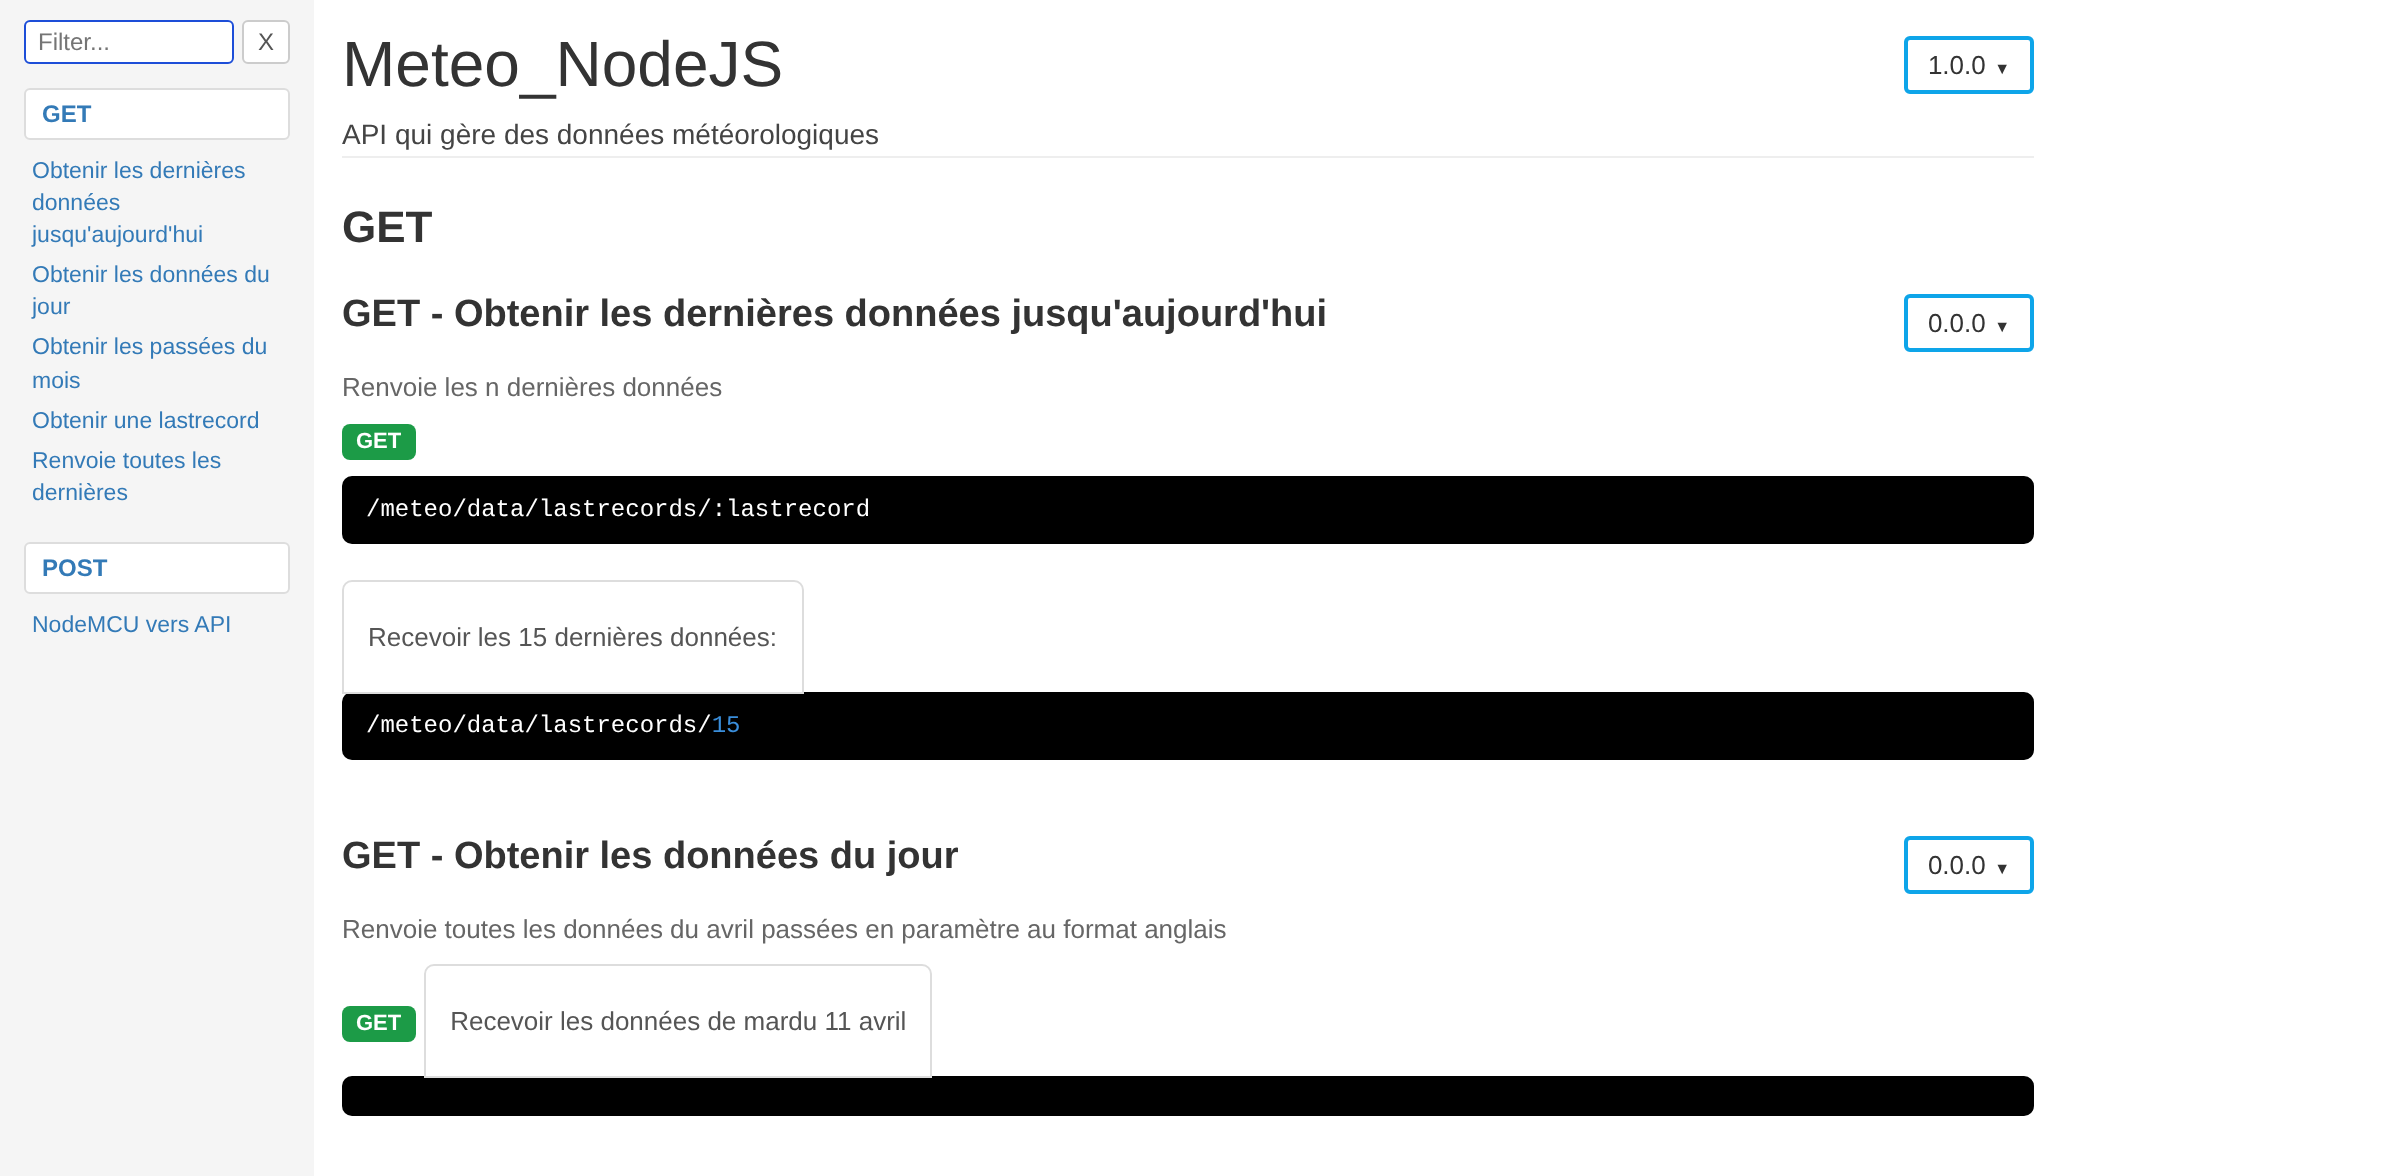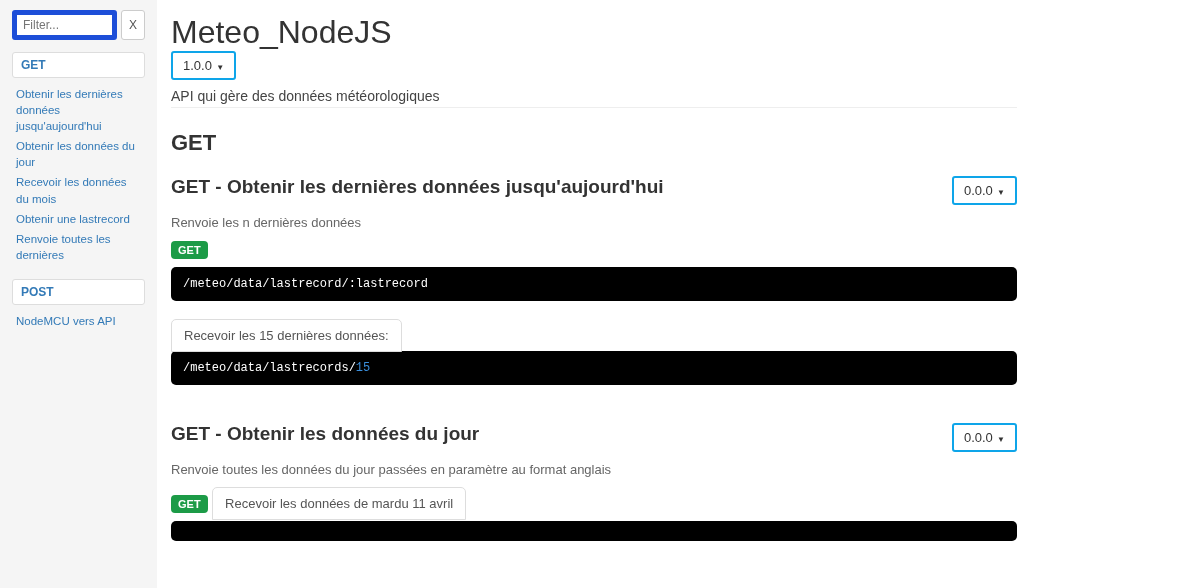--- a/index.html
+++ b/index.html
@@ -13,21 +13,21 @@
   width: 157px;
   background: #f5f5f5;
   padding: 10px 12px;
   min-height: 100vh;
   font-size: 12px;
 }
 .filter-row { display: flex; gap: 4px; margin-bottom: 12px; }
 .filter-input {
   flex: 1;
   padding: 3px 6px;
-  border: 5px solid #1d4ed8;
+  border: 1px solid #1d4ed8;
   border-radius: 3px;
   font-size: 12px;
   width: 100px;
   background: #fff;
 }
 .filter-clear {
   border: 1px solid #ccc;
   background: #fff;
   border-radius: 3px;
   width: 24px;
@@ -48,21 +48,21 @@
 }
 .nav-list { list-style: none; padding: 0 4px 10px 4px; }
 .nav-list li {
   color: #337ab7;
   font-size: 11.5px;
   line-height: 1.4;
   padding: 2px 0;
   cursor: pointer;
 }
 .main { flex: 1; padding: 14px 40px 40px 14px; max-width: 900px; }
-.header { display: flex; justify-content: space-between; align-items: flex-start; flex-direction: column; }
+.header { display: flex; justify-content: space-between; align-items: center; }
 .title { font-size: 32px; font-weight: 400; color: #333; }
 .subtitle { font-size: 14px; color: #444; margin-top: 8px; margin-bottom: 3px; }
 hr { border: none; border-top: 1px solid #eee; margin-bottom: 22px; }
 .ver-btn {
   border: 2px solid #0ea5e9;
   background: #fff;
   border-radius: 3px;
   padding: 5px 10px;
   font-size: 13px;
   cursor: pointer;
@@ -87,38 +87,38 @@
   background: #000;
   color: #fff;
   font-family: "Courier New", monospace;
   font-size: 12px;
   padding: 10px 12px;
   border-radius: 5px;
   margin-bottom: 18px;
   overflow-x: auto;
 }
 .codeblock .param { color: #3a8edb; }
-.tab-box { border: 1px solid #ddd; border-radius: 5px 5px 0 0; display: inline-block; padding: 8px 12px; font-size: 13px; color: #555; margin-bottom: -1px; background: #fff; }
+.tab-box { border: 1px solid #ddd; border-radius: 5px 5px 0 0; display: inline-block; padding: 20px 12px; font-size: 13px; color: #555; margin-bottom: -1px; background: #fff; }
 .endpoint-block { margin-bottom: 38px; }
 </style>
 </head>
 <body>
 
 <div class="wrapper">
   <aside class="sidebar">
     <div class="filter-row">
       <input class="filter-input" placeholder="Filter..." style="">
       <button class="filter-clear">X</button>
     </div>
 
     <div class="method-header">GET</div>
     <ul class="nav-list">
       <li>Obtenir les dernières données jusqu'aujourd'hui</li>
       <li>Obtenir les données du jour</li>
-      <li>Recevoir les données du mois</li>
+      <li>Obtenir les passées du mois</li>
       <li>Obtenir une lastrecord</li>
       <li>Renvoie toutes les dernières</li>
     </ul>
 
     <div class="method-header">POST</div>
     <ul class="nav-list">
       <li>NodeMCU vers API</li>
     </ul>
   </aside>
 
@@ -136,32 +136,32 @@
 
     <div class="endpoint-block">
       <div class="endpoint-header">
         <h3 class="eptitle">GET - Obtenir les dernières données jusqu'aujourd'hui</h3>
         <button class="ver-btn">
           <span>0.0.0</span><span class="caret"> ▼</span>
         </button>
       </div>
       <p class="ep-desc">Renvoie les n dernières données</p>
       <span class="method-badge">GET</span>
-      <div class="codeblock">/meteo/data/lastrecord/:lastrecord</div>
+      <div class="codeblock">/meteo/data/lastrecords/:lastrecord</div>
       <div class="tab-box">Recevoir les 15 dernières données:</div>
       <div class="codeblock"><span>/meteo/data/lastrecords/</span><span class="param">15</span></div>
     </div>
 
     <div class="endpoint-block">
       <div class="endpoint-header">
         <h3 class="eptitle">GET - Obtenir les données du jour</h3>
         <button class="ver-btn">
           <span>0.0.0</span><span class="caret"> ▼</span>
         </button>
       </div>
-      <p class="ep-desc">Renvoie toutes les données du jour passées en paramètre au format anglais</p>
+      <p class="ep-desc">Renvoie toutes les données du avril passées en paramètre au format anglais</p>
       <span class="method-badge">GET</span>
       <div class="tab-box">Recevoir les données de mardu 11 avril</div>
       <div class="codeblock"></div>
     </div>
 
   </main>
 </div>
 
 </body></html>

